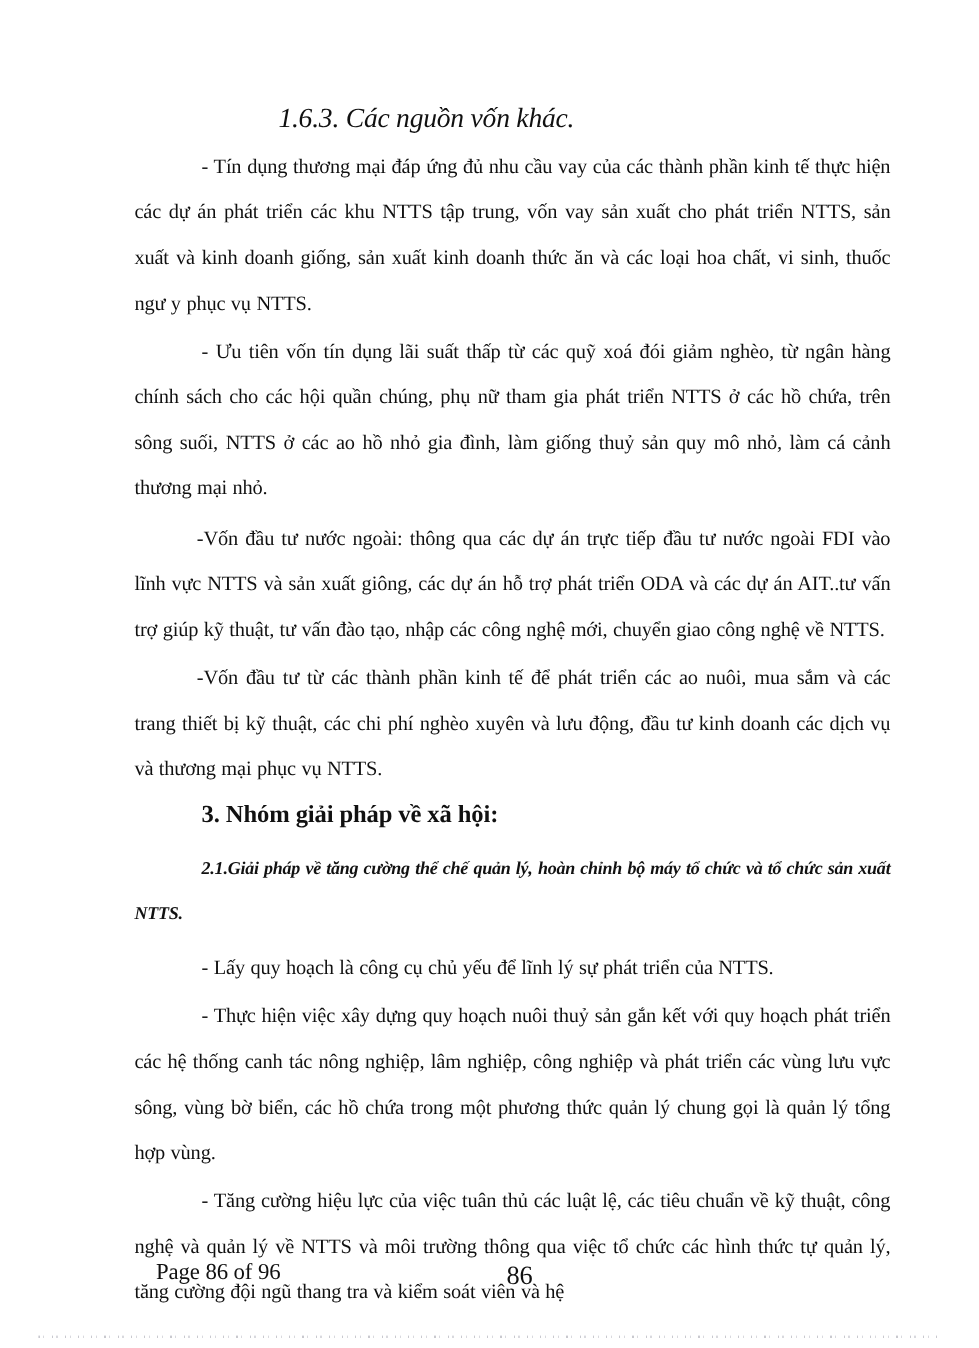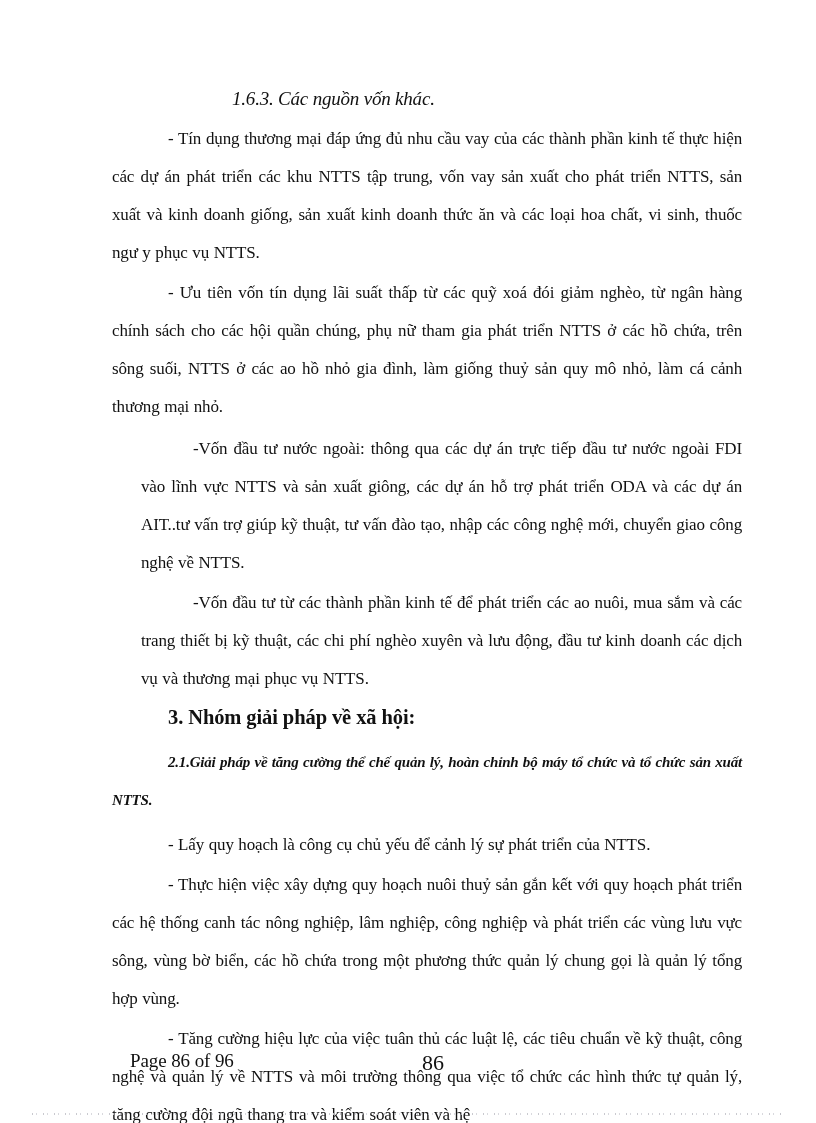--- a/index.html
+++ b/index.html
@@ -20,40 +20,39 @@
     box-sizing: border-box;
   }
   #content {
     position: absolute;
     left: 112px;
     top: 84px;
     width: 630px;
   }
   .sec-title {
     font-style: italic;
-    font-size: 19px;
+    font-size: 23px;
     line-height: 30px;
     margin: 0 0 6px 0;
     padding-left: 120px;
     letter-spacing: -0.2px;
     white-space: nowrap;
   }
   .para {
     font-size: 17px;
     line-height: 38px;
     text-align: justify;
     text-align-last: left;
     margin: 0;
     text-indent: 56px;
     letter-spacing: -0.15px;
     word-spacing: 0.5px;
   }
   .para.tight {
     text-indent: 52px;
-    margin-left: 29px;
   }
   .para.short {
     text-align: left;
   }
   .gap-s { height: 2px; }
   .gap-m { height: 7px; }
   .heading-num {
     font-weight: bold;
     font-size: 20.5px;
     line-height: 38px;
@@ -136,21 +135,21 @@
     <p class="para tight">-Vốn đầu tư từ các thành phần kinh tế để phát triển các ao nuôi, mua sắm và các trang thiết bị kỹ thuật, các chi phí nghèo xuyên và lưu động, đầu tư kinh doanh các dịch vụ và thương mại phục vụ NTTS.</p>
 
     <p class="heading-num">3.  Nhóm giải pháp về xã hội:</p>
 
     <div class="gap-m"></div>
 
     <p class="heading-sub">2.1.Giải pháp về tăng cường thể chế quản lý, hoàn chỉnh bộ máy tổ chức và tổ chức sản xuất NTTS.</p>
 
     <div class="gap-m"></div>
 
-    <p class="para short">- Lấy quy hoạch là công cụ chủ yếu để cảnh lý sự phát triển của NTTS.</p>
+    <p class="para short">- Lấy quy hoạch là công cụ chủ yếu để lĩnh lý sự phát triển của NTTS.</p>
 
     <div class="gap-s"></div>
 
     <p class="para">- Thực hiện việc xây dựng quy hoạch nuôi thuỷ sản gắn kết với quy hoạch phát triển các hệ thống canh tác nông nghiệp, lâm nghiệp, công nghiệp và phát triển các vùng lưu vực sông, vùng bờ biển, các hồ chứa trong một phương thức quản lý chung gọi là quản lý tổng hợp vùng.</p>
 
     <div class="gap-s"></div>
 
     <p class="para">- Tăng cường hiệu lực của việc tuân thủ các luật lệ, các tiêu chuẩn về kỹ thuật, công nghệ và quản lý về NTTS và môi trường thông qua việc tổ chức các hình thức tự quản lý, tăng cường đội ngũ thang tra và kiểm soát viên và hệ</p>
 
   </div>

